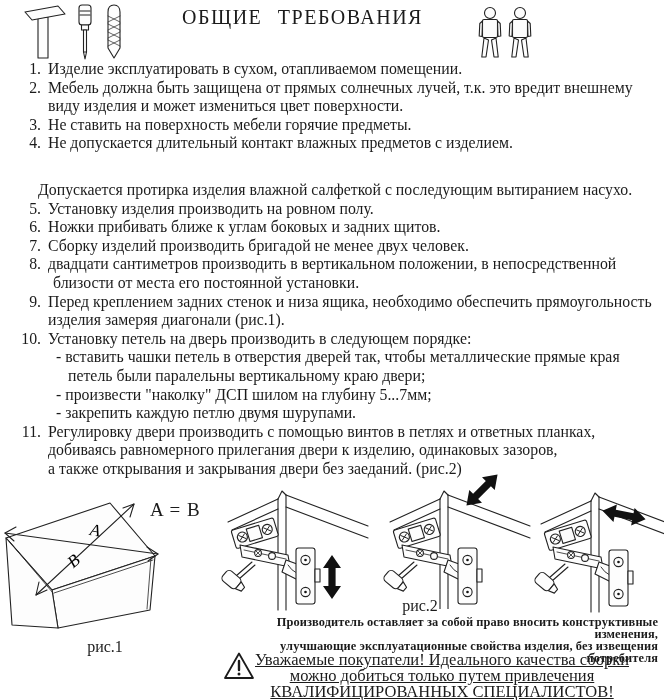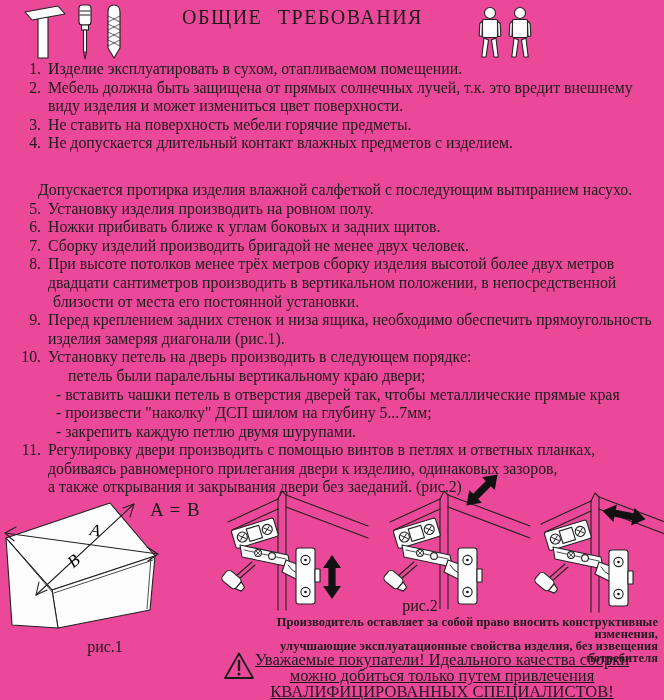--- a/index.html
+++ b/index.html
@@ -33,21 +33,21 @@
     left:247px;top:652px;width:390px;text-align:center;
     font-size:16.5px;line-height:15.8px;white-space:nowrap;text-decoration:underline;
   }
   .ink{stroke:#222;fill:none;stroke-width:1.1;stroke-linejoin:round;stroke-linecap:round;}
   .inkf{stroke:#222;fill:#fdfdfd;stroke-width:1.1;stroke-linejoin:round;}
   .solid{fill:#111;stroke:none;}
 </style>
 </head>
 <body>
 
-<div class="page" style="background: #ec4899; color: rgb(27, 27, 27);">
+<div class="page" style="background: #ffffff; color: rgb(27, 27, 27);">
 
   <svg width="0" height="0" style="position:absolute">
     <defs>
       <g id="hinge-sym">
         <path class="ink" d="M58,31 L58,142"></path>
         <path class="ink" d="M66,27 L66,142"></path>
         <path class="ink" d="M58,31 L62,23 L66,27"></path>
         <path class="ink" d="M58,31 L8,54"></path>
         <path class="ink" d="M58,41 L12,62"></path>
         <path class="ink" d="M66,27 L148,58"></path>
@@ -148,21 +148,20 @@
       <div class="row first">
       <span class="num">6.</span>
       <span class="txt">Ножки прибивать ближе к углам боковых и задних щитов.</span>
     </div>
       <div class="row first">
       <span class="num">7.</span>
       <span class="txt">Сборку изделий производить бригадой не менее двух человек.</span>
     </div>
       <div class="row first">
       <span class="num">8.</span>
-      <span class="txt">При высоте потолков менее трёх метров сборку изделия высотой более двух метров</span>
     </div>
       <div class="row cont">
       <span class="num"></span>
       <span class="txt">двадцати сантиметров производить в вертикальном положении, в непосредственной</span>
     </div>
       <div class="row cont2">
       <span class="num"></span>
       <span class="txt">близости от места его постоянной установки.</span>
     </div>
       <div class="row first">
@@ -170,27 +169,27 @@
       <span class="txt">Перед креплением задних стенок и низа ящика, необходимо обеспечить прямоугольность</span>
     </div>
       <div class="row cont">
       <span class="num"></span>
       <span class="txt">изделия замеряя диагонали (рис.1).</span>
     </div>
       <div class="row first">
       <span class="num">10.</span>
       <span class="txt">Установку петель на дверь производить в следующем порядке:</span>
     </div>
+      <div class="row sub">
+      <span class="num"></span>
+      <span class="txt">- вставить чашки петель в отверстия дверей так, чтобы металлические прямые края</span>
+    </div>
       <div class="row subcont">
       <span class="num"></span>
       <span class="txt">петель были паралельны вертикальному краю двери;</span>
-    </div>
-      <div class="row sub">
-      <span class="num"></span>
-      <span class="txt">- вставить чашки петель в отверстия дверей так, чтобы металлические прямые края</span>
     </div>
       <div class="row sub">
       <span class="num"></span>
       <span class="txt">- произвести "наколку" ДСП шилом на глубину 5...7мм;</span>
     </div>
       <div class="row sub">
       <span class="num"></span>
       <span class="txt">- закрепить каждую петлю двумя шурупами.</span>
     </div>
       <div class="row first">

